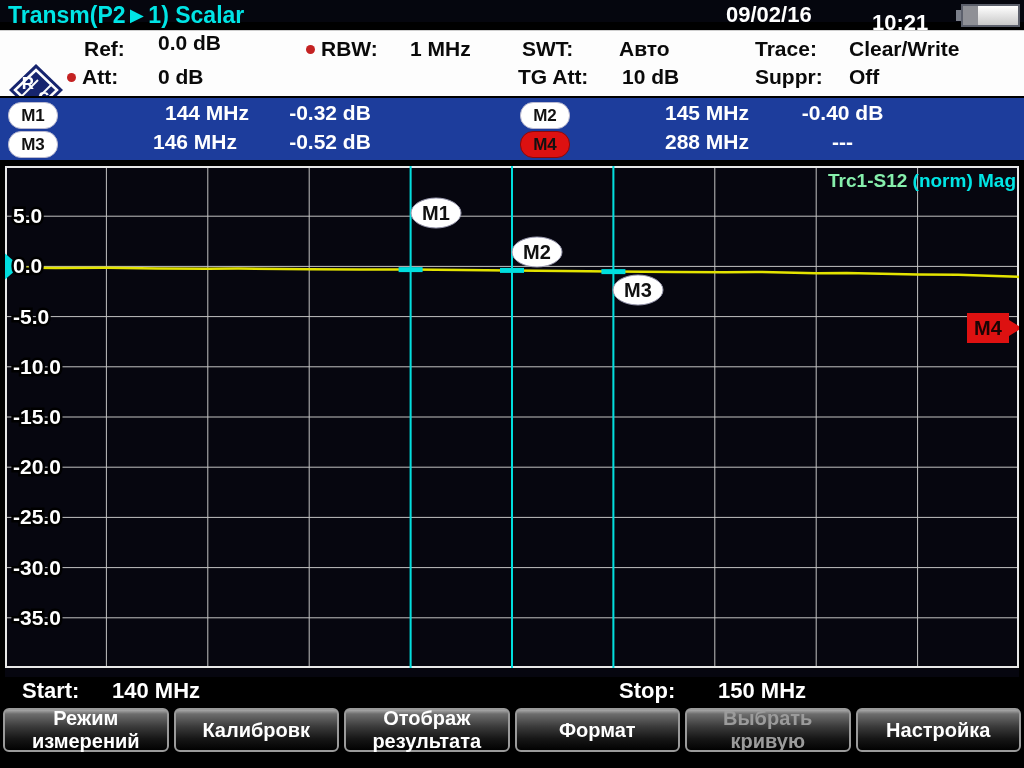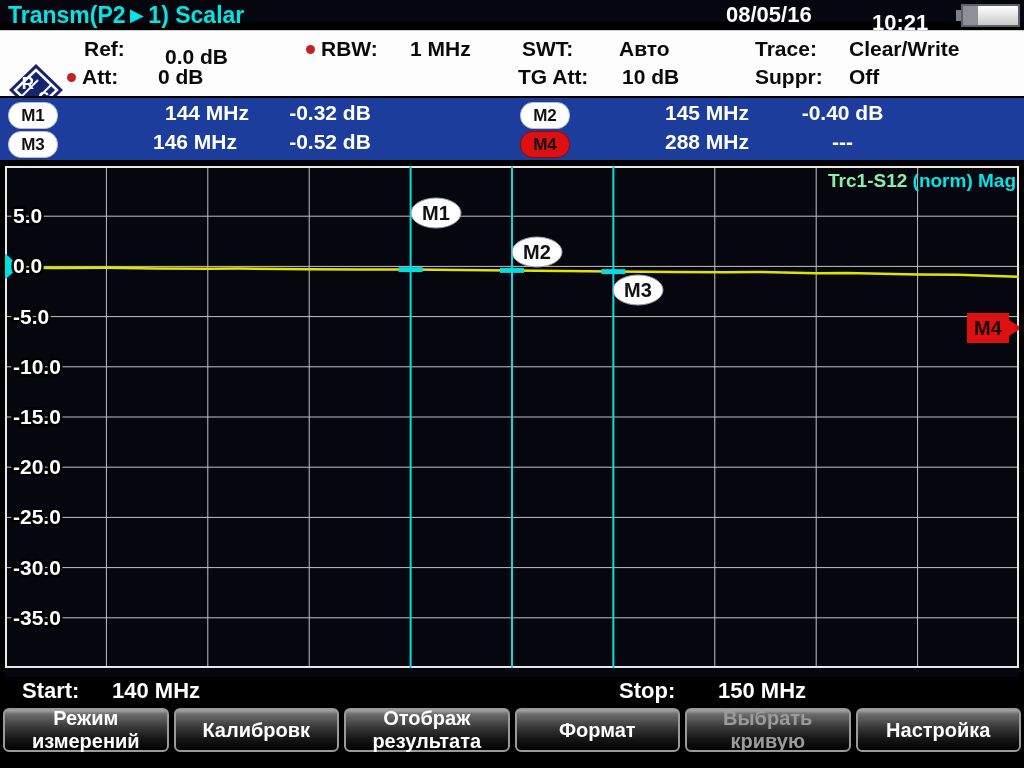--- a/index.html
+++ b/index.html
@@ -54,42 +54,42 @@
   
   #logo{left:8px;top:32px;}
 </style>
 </head>
 <body>
 
 <div id="screen">
 
   <div id="title-bar" class="abs">
     <span class="abs title-text" style="left:8px;top:0;">Transm(P2►1) Scalar</span>
-    <span class="abs clock-text" style="left:726px;top:0;">08/05/16</span>
+    <span class="abs clock-text" style="left:726px;top:0;">09/02/16</span>
     <span class="abs clock-text" style="left:872px;top:0;margin-top:8px;">10:21</span>
     <div id="battery" class="abs">
       <div class="nub"></div>
       <div class="body">
         <div class="fill" id="battery-fill" style="width: 72%;"></div>
       </div>
     </div>
   </div>
 
   <div id="header-white" class="abs">
     <svg id="logo" class="abs" width="56" height="54" viewBox="0 0 56 54">
       <polygon points="28,1 55,27 28,53 1,27" fill="#16246e"></polygon>
       <polygon points="28,7 49,27 28,47 7,27" fill="none" stroke="#fdfdfd" stroke-width="2.5"></polygon>
       <text x="20" y="26" fill="#fdfdfd" font-size="17" font-weight="bold" text-anchor="middle">R</text>
       <text x="36" y="41" fill="#fdfdfd" font-size="17" font-weight="bold" text-anchor="middle">S</text>
       <line x1="13" y1="34" x2="30" y2="17" stroke="#fdfdfd" stroke-width="2"></line>
       <line x1="27" y1="38" x2="44" y2="21" stroke="#fdfdfd" stroke-width="2"></line>
     </svg>
 
     <span class="abs hdr" style="left:84px;top:6px;">Ref:</span>
-    <span class="abs hdr" style="left:158px;top:14px;margin-left:7px;">0.0 dB</span>
+    <span class="abs hdr" style="left:158px;top:0;">0.0 dB</span>
     <span class="abs red-dot" style="left:306px;top:14px;"></span>
     <span class="abs hdr" style="left:321px;top:6px;">RBW:</span>
     <span class="abs hdr" style="left:410px;top:6px;">1 MHz</span>
     <span class="abs hdr" style="left:522px;top:6px;">SWT:</span>
     <span class="abs hdr" style="left:619px;top:6px;">Авто</span>
     <span class="abs hdr" style="left:755px;top:6px;">Trace:</span>
     <span class="abs hdr" style="left:849px;top:6px;">Clear/Write</span>
 
     <span class="abs red-dot" style="left:67px;top:42px;"></span>
     <span class="abs hdr" style="left:82px;top:34px;">Att:</span>

